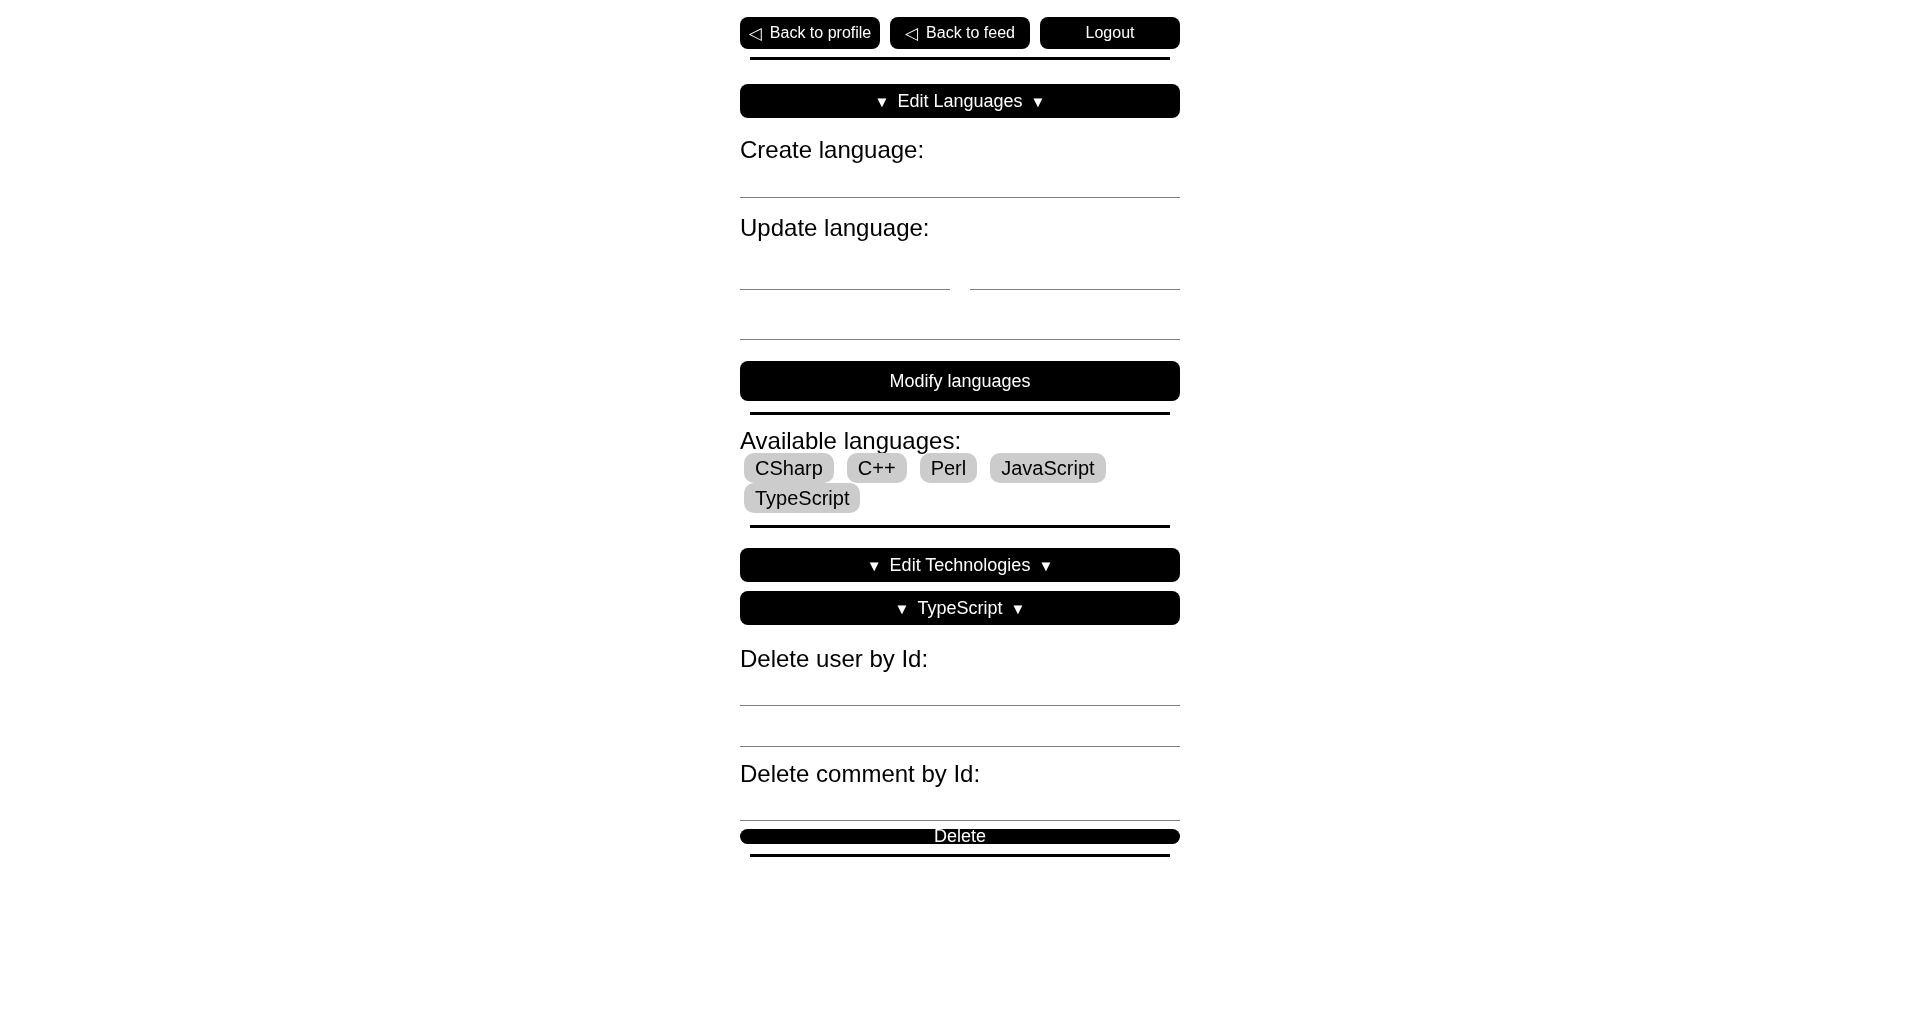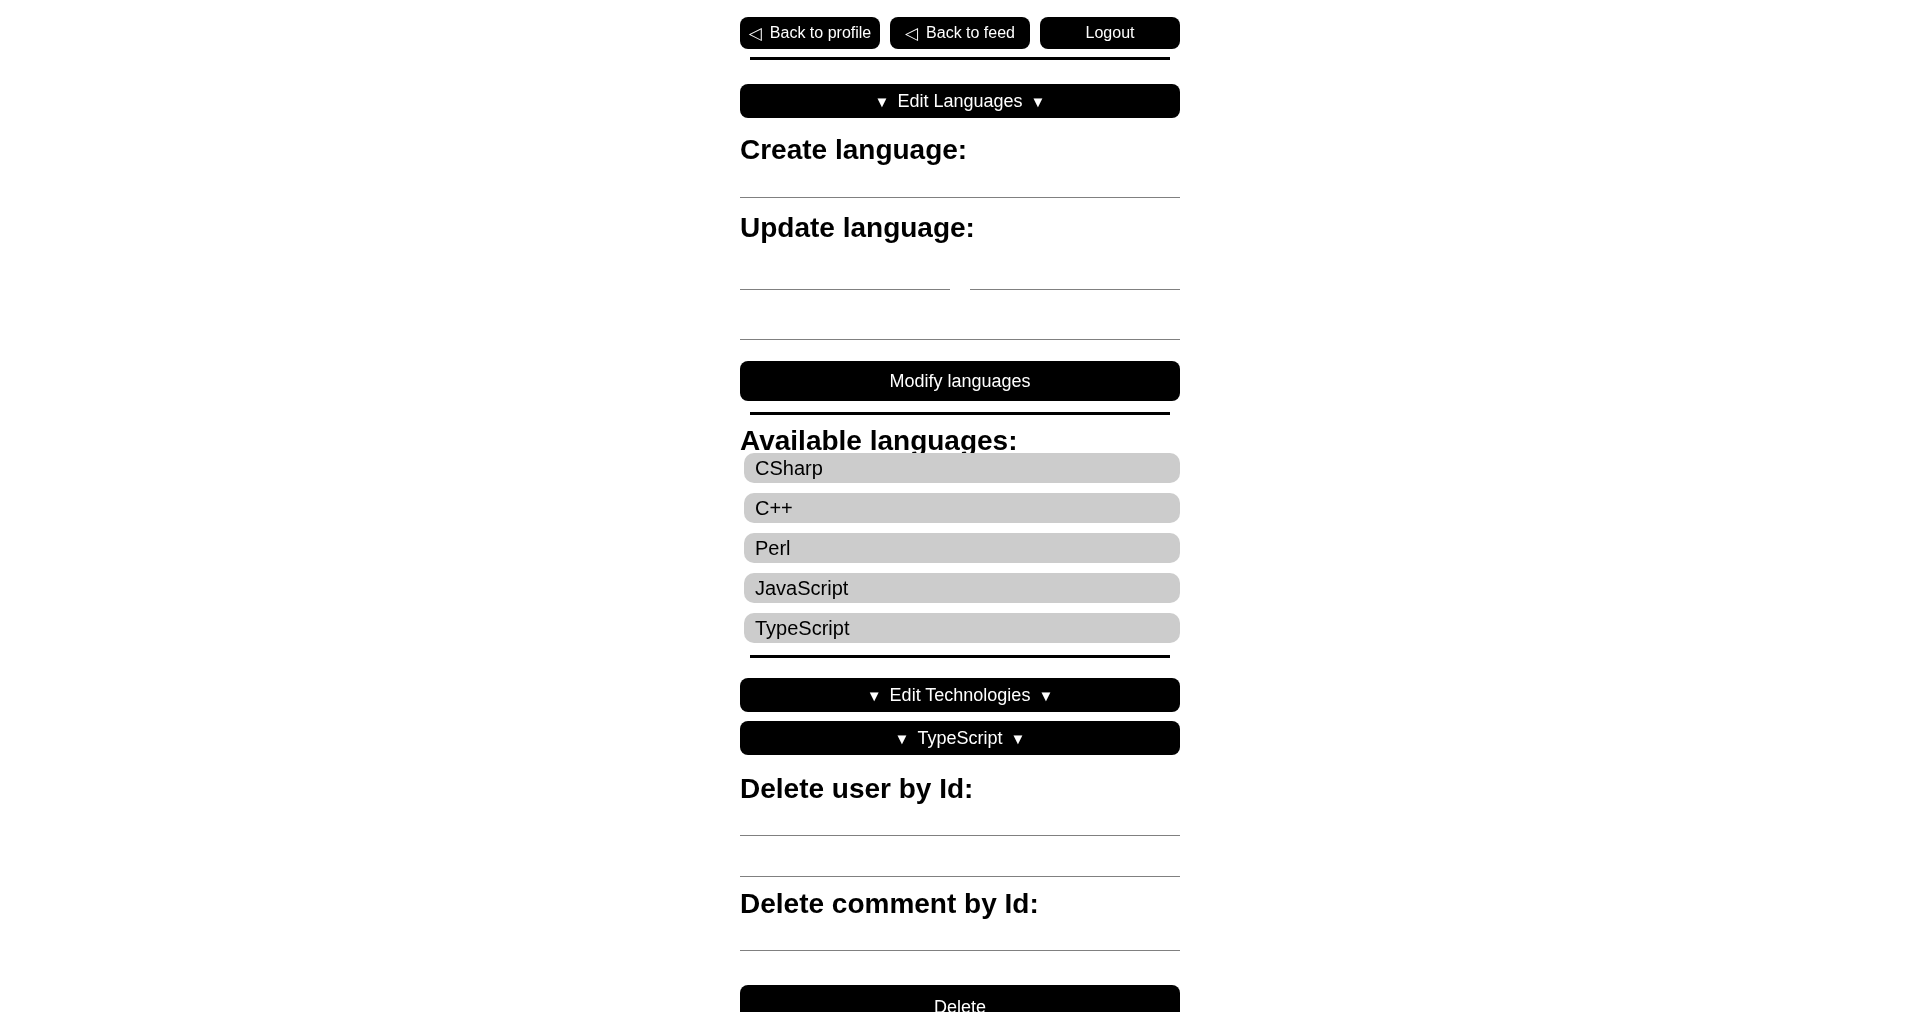--- a/index.html
+++ b/index.html
@@ -45,36 +45,36 @@
   .toggle {
     width: 100%;
     height: 34px;
   }
   .caret { font-size: 15px; line-height: 1; }
   .back-tri { font-size: 17px; line-height: 1; }
   #edit-languages-toggle { margin-top: 24px; }
   #modify-languages-button { margin-top: 21px; width: 100%; height: 40px; }
   #edit-technologies-toggle { margin-top: 20px; }
   #deletions-toggle { margin-top: 9px; }
-  #delete-button { margin-top: 34px; width: 100%; height: 45px; }
+  #delete-button { margin-top: 8px; width: 100%; height: 15px; }
   
   hr.sep {
     border: none;
     border-top: 3px solid #000000;
     width: 420px;
     margin: 8px auto 0 auto;
   }
   hr.sep-mid1 { margin-top: 11px; }
   hr.sep-mid2 { margin-top: 12px; }
   hr.sep-end  { margin-top: 10px; }
   
   .field-label {
-    font-size: 28px;
+    font-size: 24px;
     line-height: 25px;
-    font-weight: 700;
+    font-weight: 400;
   }
   .line-input {
     display: block;
     width: 100%;
     border: none;
     border-bottom: 1px solid #808080;
     background: transparent;
     outline: none;
     font-family: "Liberation Sans", "DejaVu Sans", sans-serif;
     font-size: 18px;
@@ -92,23 +92,22 @@
   .lbl-del-user      { margin-top: 21px; }
   .inp-del-user      { height: 35px; }
   .lbl-del-post      { margin-top: 24px; }
   .inp-del-post      { height: 41px; }
   .lbl-del-comment   { margin-top: 14px; }
   .inp-del-comment   { height: 35px; }
   
   .tags {
     display: flex;
     flex-wrap: wrap;
-    gap: 10px 13px;
+    gap: 0 13px;
     padding-left: 4px;
-    flex-direction: column;
   }
   .tag {
     background: #cccccc;
     border-radius: 10px;
     padding: 3px 11px;
     font-size: 20px;
     line-height: 24px;
     color: #000000;
   }
 </style>

